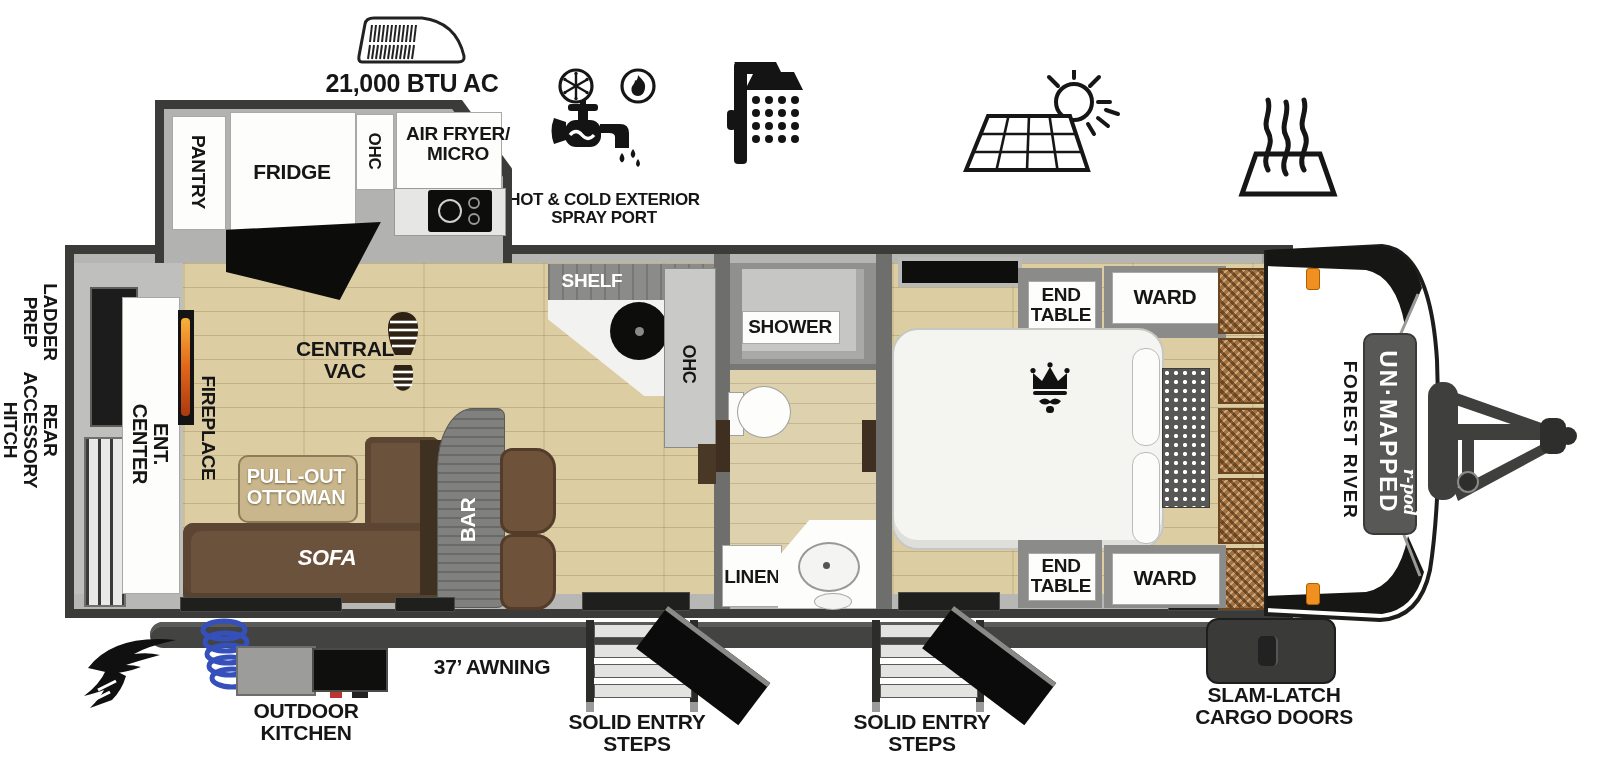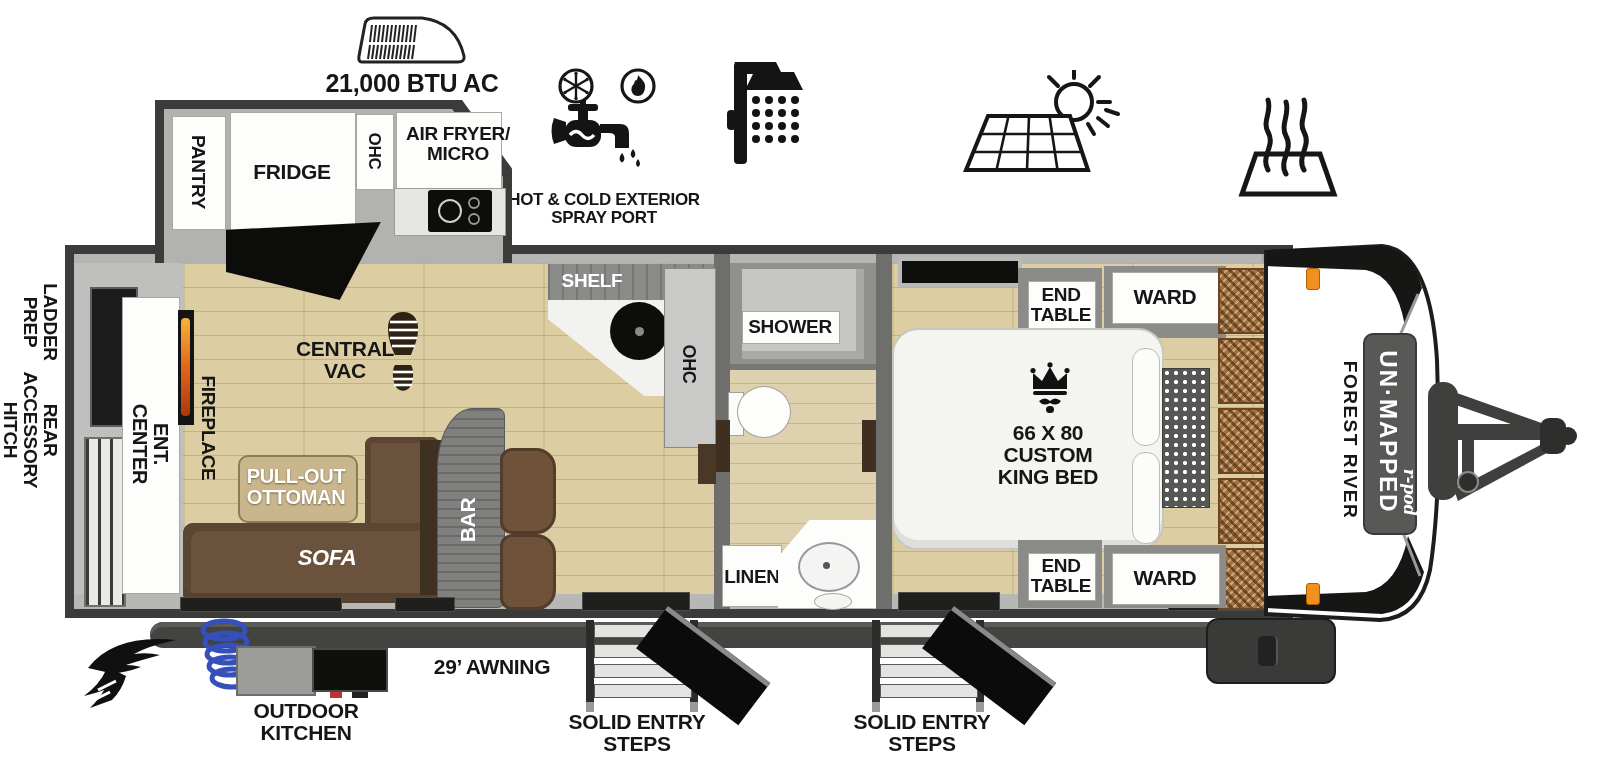--- a/index.html
+++ b/index.html
@@ -280,23 +280,20 @@
     <g fill="#111">
       <path d="M7,27 L7,11 L16,19 L24,5 L32,19 L41,11 L41,27 Z"></path>
       <circle cx="7" cy="8.5" r="2.6"></circle>
         <circle cx="24" cy="2.8" r="2.6"></circle>
         <circle cx="41" cy="8.5" r="2.6"></circle>
       <rect x="7" y="29" width="34" height="4" rx="2"></rect>
       <path d="M13,39 Q19,34 24,39 Q29,34 35,39 Q31,45 24,41 Q17,45 13,39 Z"></path>
       <rect x="20" y="44" width="8" height="7" rx="3.5"></rect>
     </g>
   </svg>
-  <div class="pin" style="left:1048px;top:455px;font-size:21px;">66 X 80
-CUSTOM
-KING BED</div>
 
   <div class="a basket" style="left:1218px;top:268px;width:48px;height:62px;"></div>
   <div class="a basket" style="left:1218px;top:338px;width:48px;height:62px;"></div>
   <div class="a basket" style="left:1218px;top:408px;width:48px;height:62px;"></div>
   <div class="a basket" style="left:1218px;top:478px;width:48px;height:62px;"></div>
   <div class="a basket" style="left:1218px;top:548px;width:48px;height:58px;"></div>
 
   <div class="a" style="left:1018px;top:540px;width:84px;height:68px;background:#8b8b89;"></div>
   <div class="a whitebox" style="left:1028px;top:553px;width:66px;height:46px;"></div>
   <div class="pin" style="left:1061px;top:576px;font-size:19px;">END
@@ -323,21 +320,21 @@
       <circle cx="206" cy="242" r="10" fill="#2e2e2c" stroke="#8a8a88" stroke-width="2"></circle>
     </g>
   </svg>
   <div class="a" style="left:1306px;top:268px;width:12px;height:20px;background:#ef9020;border:1px solid #b05e00;border-radius:3px;"></div>
   <div class="a" style="left:1306px;top:583px;width:12px;height:20px;background:#ef9020;border:1px solid #b05e00;border-radius:3px;"></div>
   <div class="pin cw" style="left:1350px;top:440px;font-size:19px;letter-spacing:1.5px;">FOREST RIVER</div>
   <div class="pin cw wt" style="left:1388px;top:432px;font-size:24px;letter-spacing:2px;">UN·MAPPED</div>
   <div class="pin cw wt" style="left:1409px;top:492px;font-size:16px;font-family:'DejaVu Serif',serif;font-style:italic;">r-pod</div>
 
   <div class="a" style="left:150px;top:622px;width:1092px;height:26px;background:#434341;border-radius:13px;box-shadow:inset 0 5px 0 #5a5a58;"></div>
-  <div class="pin" style="left:492px;top:667px;font-size:21px;">29’ AWNING</div>
+  <div class="pin" style="left:492px;top:667px;font-size:21px;">37’ AWNING</div>
 
   <svg class="a" style="left:194px;top:616px" width="70" height="88" viewBox="0 0 70 88">
     <g fill="none" stroke="#3550bb" stroke-width="5">
       <ellipse cx="30" cy="14" rx="21" ry="9"></ellipse>
       <ellipse cx="32" cy="26" rx="21" ry="9"></ellipse>
       <ellipse cx="34" cy="38" rx="21" ry="9"></ellipse>
       <ellipse cx="36" cy="50" rx="21" ry="9"></ellipse>
       <ellipse cx="38" cy="62" rx="20" ry="9"></ellipse>
     </g>
     <rect x="46" y="62" width="20" height="14" fill="#8a8a88" stroke="#555" stroke-width="2"></rect>
@@ -384,14 +381,16 @@
     <div class="tread" style="left:8px;top:64px;width:96px;height:12px;"></div>
     <div class="a" style="left:0;top:82px;width:8px;height:10px;background:#9a9a98;"></div>
     <div class="a" style="left:104px;top:82px;width:8px;height:10px;background:#9a9a98;"></div>
   </div>
   <div class="a" style="left:954px;top:606px;width:128px;height:48px;background:#0b0b0b;border-top:5px solid #8a8a88;transform:rotate(37deg);transform-origin:left top;"></div>
   <div class="pin" style="left:922px;top:733px;font-size:21px;">SOLID ENTRY
 STEPS</div>
 
   <div class="a" style="left:1206px;top:618px;width:126px;height:62px;background:#3a3a38;border:2px solid #1e1e1c;border-radius:12px;"></div>
   <div class="a" style="left:1258px;top:636px;width:18px;height:30px;background:#222;border-radius:5px;border-right:2px solid #555;"></div>
+  <div class="pin" style="left:1274px;top:706px;font-size:21px;">SLAM-LATCH
+CARGO DOORS</div>
 
 </div>
 
 </body></html>

